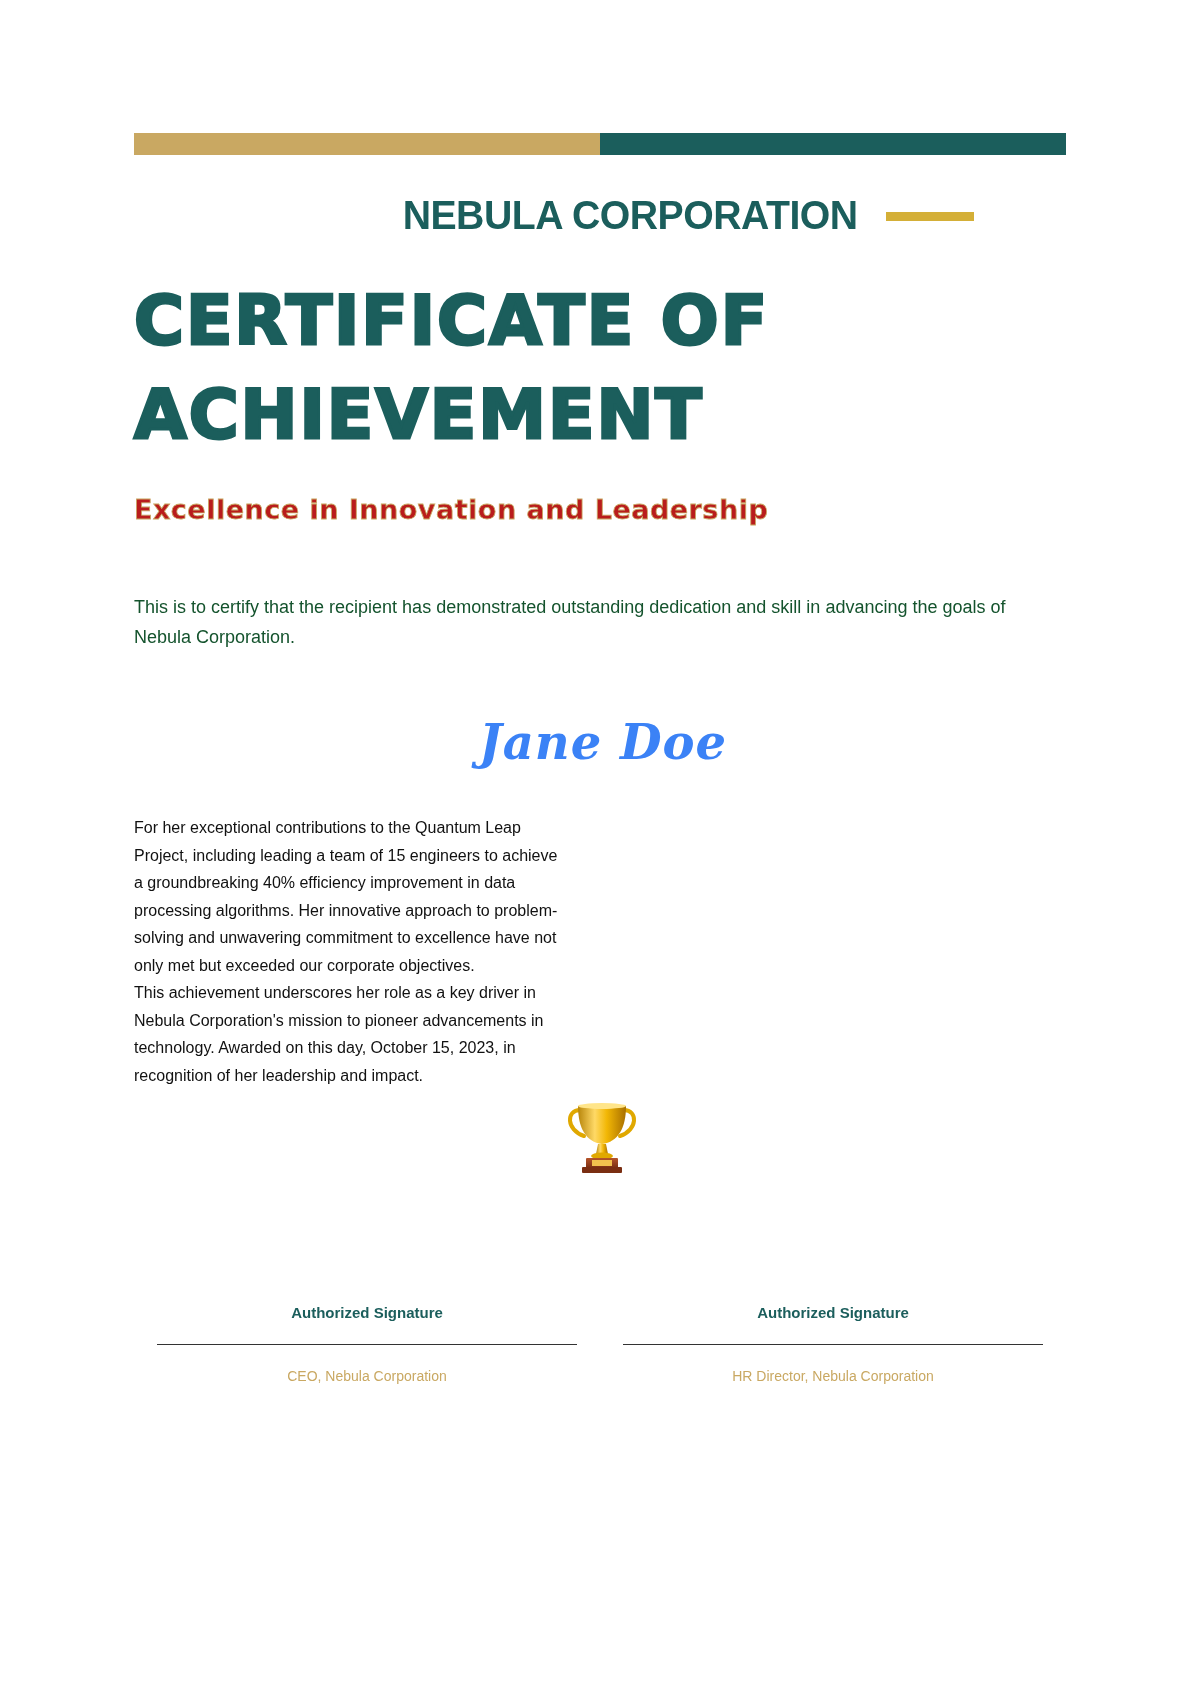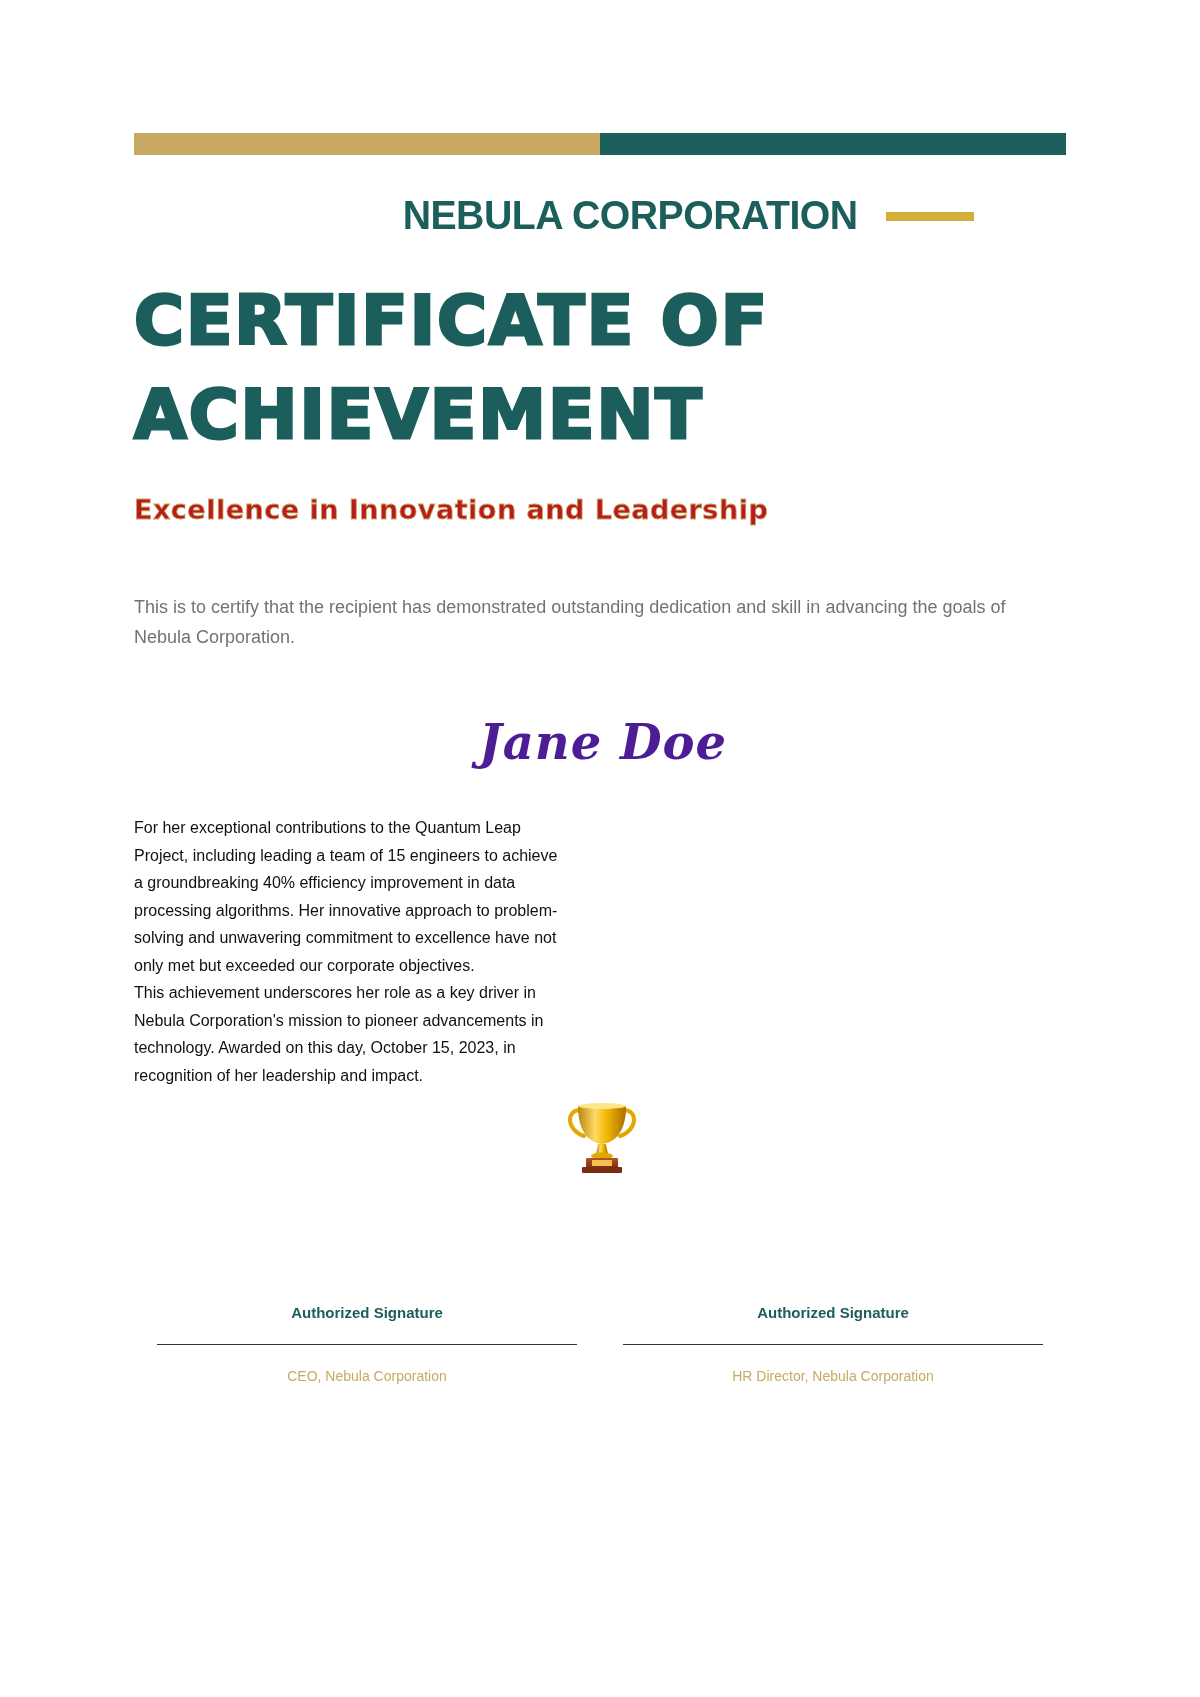--- a/index.html
+++ b/index.html
@@ -94,34 +94,34 @@
       white-space: nowrap;
     }
     .intro {
       position: absolute;
       top: 592px;
       left: 0;
       width: 932px;
       margin: 0;
       font-size: 18px;
       line-height: 30px;
-      color: #737373;
+      color: #14532d;
     }
     .recipient {
       position: absolute;
       top: 702px;
       left: 0;
       width: 938px;
       text-align: center;
       font-family: "DejaVu Serif", "Liberation Serif", serif;
       font-style: italic;
       font-weight: 700;
       font-size: 48px;
       line-height: 80px;
-      color: #4c1d95;
+      color: #3b82f6;
       letter-spacing: 1px;
     }
     .columns {
       position: absolute;
       top: 814px;
       left: 0;
       width: 932px;
       display: flex;
       justify-content: space-between;
       flex-direction: column;

